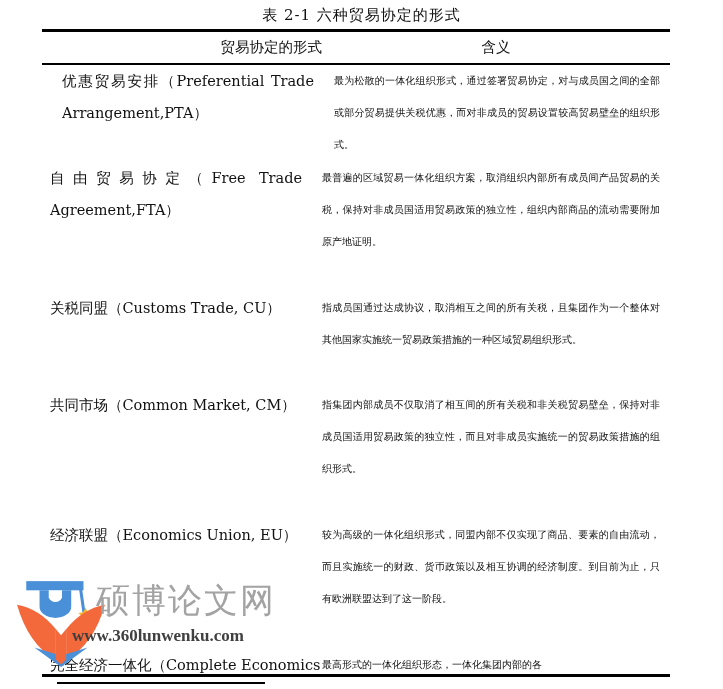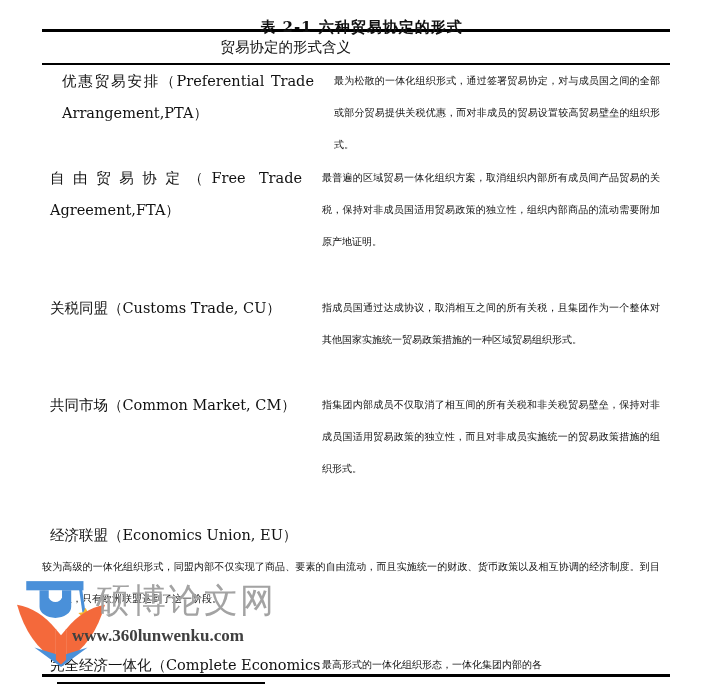--- a/index.html
+++ b/index.html
@@ -6,47 +6,47 @@
   html,body { background:#e8e8e8; }
   .page {
     position:relative;
     width:723px; height:689px;
     background:#ffffff;
     overflow:hidden;
     font-family:"DejaVu Serif", serif;
     color:#111;
   }
   .doc-title {
-    padding-top:18px;
+    padding-top:6px;
     height:29px;
     text-align:center;
     font-size:15px;
-    font-weight:bold;
+    font-weight:normal;
     letter-spacing:1px;
   }
   .tbl {
     margin-left:42px;
     width:628px;
     border-top:3px solid #000;
   }
   .hdr-row {
     display:flex;
     height:33px;
     align-items:center;
     border-bottom:2px solid #000;
     font-size:14.5px;
   }
   .hdr-cell-form { width:280px; text-align:right; }
-  .hdr-cell-meaning { flex:1; text-align:left; }
+  .hdr-cell-meaning { flex:1; text-align:center; }
   .body-row { display:flex; overflow:hidden; }
   .r1 { height:97px;margin-left:12px; }
   .r2 { height:130px; }
   .r3 { height:97px; }
   .r4 { height:130px; }
-  .r5 { height:130px;flex-direction:column; }
+  .r5 { height:130px; }
   .r6 { height:26px; }
   .cell-form {
     width:280px;
     padding:0 20px 0 8px;
     font-size:14.5px;
     line-height:32px;
     text-align:justify;
   }
   .r6 .cell-form { white-space:nowrap; overflow:visible; padding-right:0; }
   .cell-meaning {

